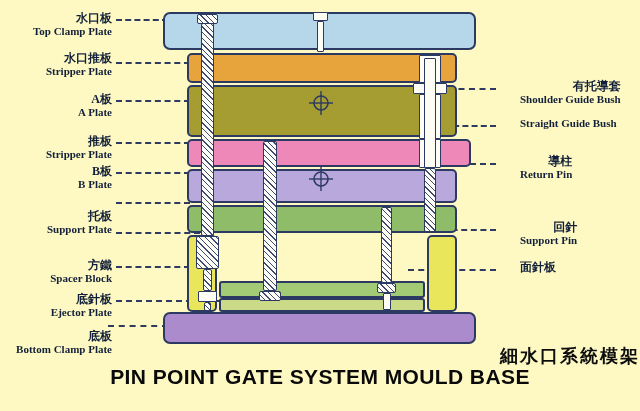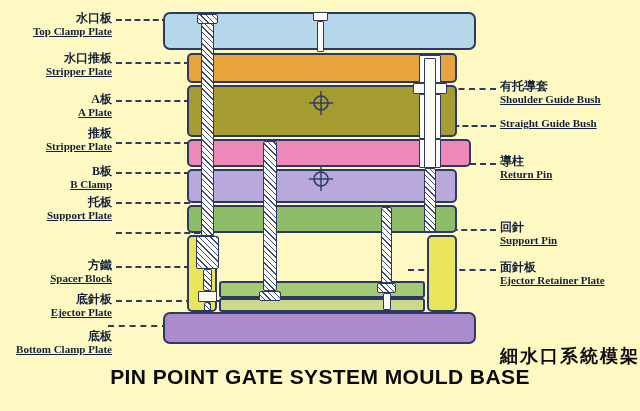--- a/index.html
+++ b/index.html
@@ -1,23 +1,23 @@
 <!DOCTYPE html>
 <html><head>
 <meta charset="utf-8">
 <style>
   html,body{margin:0;padding:0;background:#ffffff;}
   .canvas{position:relative;width:640px;height:411px;background:#fef9c3;overflow:hidden;
           font-family:"Liberation Serif", serif;color:#13203a;}
   
   .label{position:absolute;line-height:1.12;white-space:nowrap;}
   .label .zh{display:block;font-size:12px;font-weight:700;}
-  .label .en{display:block;font-size:11px;font-weight:700;text-decoration:underline;}
+  .label .en{display:block;font-size:11px;font-weight:700;}
   .left-label{right:528px;text-align:right;}
-  .right-label{left:500px;text-align:left;}
+  .right-label{left:520px;text-align:right;}
   
   .leader{position:absolute;height:0;border-top:2px dashed #2e3a5e;}
   
   .p{position:absolute;box-sizing:border-box;border:2px solid #2c3a63;border-radius:5px;}
   
   .h{position:absolute;box-sizing:border-box;border:1.5px solid #2c3a63;border-radius:2px;
      background:repeating-linear-gradient(45deg,#fdfdf6 0px,#fdfdf6 3px,#3d4a75 3px,#3d4a75 4px);}
   
   .w{position:absolute;box-sizing:border-box;border:1.5px solid #2c3a63;background:#fdfdf6;border-radius:1px;}
   .mark{position:absolute;}
@@ -37,29 +37,29 @@
     <span class="en">Top Clamp Plate</span>
   </div>
   <div class="label left-label" style="top:52px">
     <span class="zh">水口推板</span>
     <span class="en">Stripper Plate</span>
   </div>
   <div class="label left-label" style="top:93px">
     <span class="zh">A板</span>
     <span class="en">A Plate</span>
   </div>
-  <div class="label left-label" style="top:127px">
+  <div class="label left-label" style="top:135px">
     <span class="zh">推板</span>
     <span class="en">Stripper Plate</span>
   </div>
   <div class="label left-label" style="top:165px">
     <span class="zh">B板</span>
-    <span class="en">B Clamp</span>
+    <span class="en">B Plate</span>
   </div>
-  <div class="label left-label" style="top:196px">
+  <div class="label left-label" style="top:210px">
     <span class="zh">托板</span>
     <span class="en">Support Plate</span>
   </div>
   <div class="label left-label" style="top:293px">
     <span class="zh">底針板</span>
     <span class="en">Ejector Plate</span>
   </div>
   <div class="label left-label" style="top:259px">
     <span class="zh">方鐵</span>
     <span class="en">Spacer Block</span>
@@ -79,21 +79,20 @@
   <div class="label right-label" style="top:155px">
     <span class="zh">導柱</span>
     <span class="en">Return Pin</span>
   </div>
   <div class="label right-label" style="top:221px">
     <span class="zh">回針</span>
     <span class="en">Support Pin</span>
   </div>
   <div class="label right-label" style="top:261px">
     <span class="zh">面針板</span>
-    <span class="en">Ejector Retainer Plate</span>
   </div>
 
   <div class="leader" style="top:19px;left:116px;width:52px"></div>
   <div class="leader" style="top:62px;left:116px;width:74px"></div>
   <div class="leader" style="top:100px;left:116px;width:74px"></div>
   <div class="leader" style="top:142px;left:116px;width:74px"></div>
   <div class="leader" style="top:172px;left:116px;width:74px"></div>
   <div class="leader" style="top:202px;left:116px;width:74px"></div>
   <div class="leader" style="top:232px;left:116px;width:84px"></div>
   <div class="leader" style="top:266px;left:116px;width:74px"></div>

